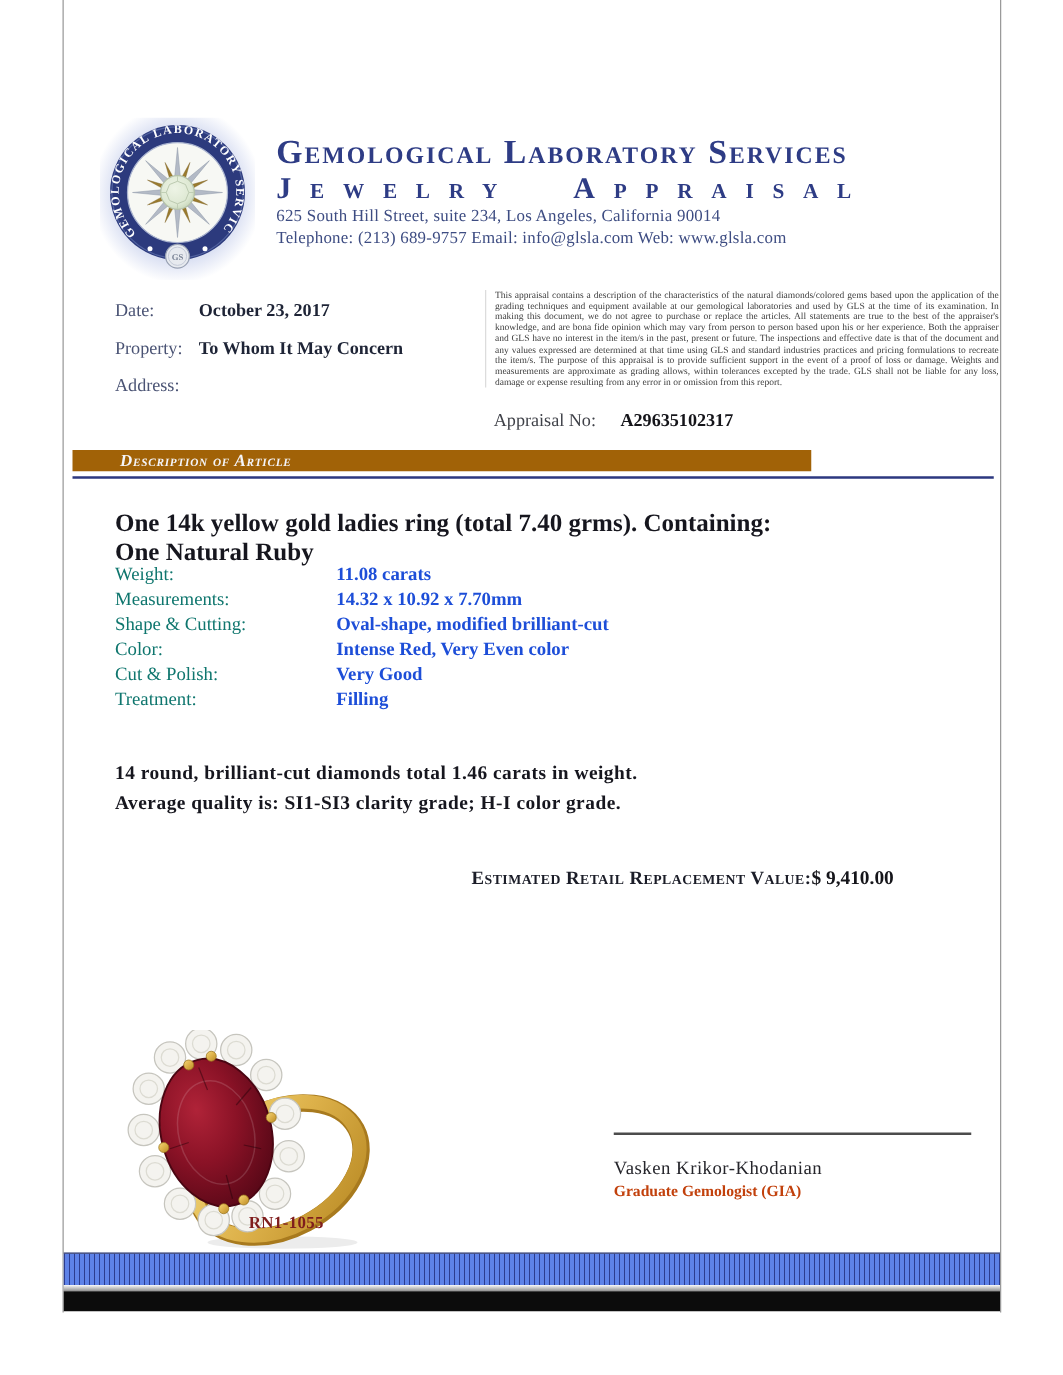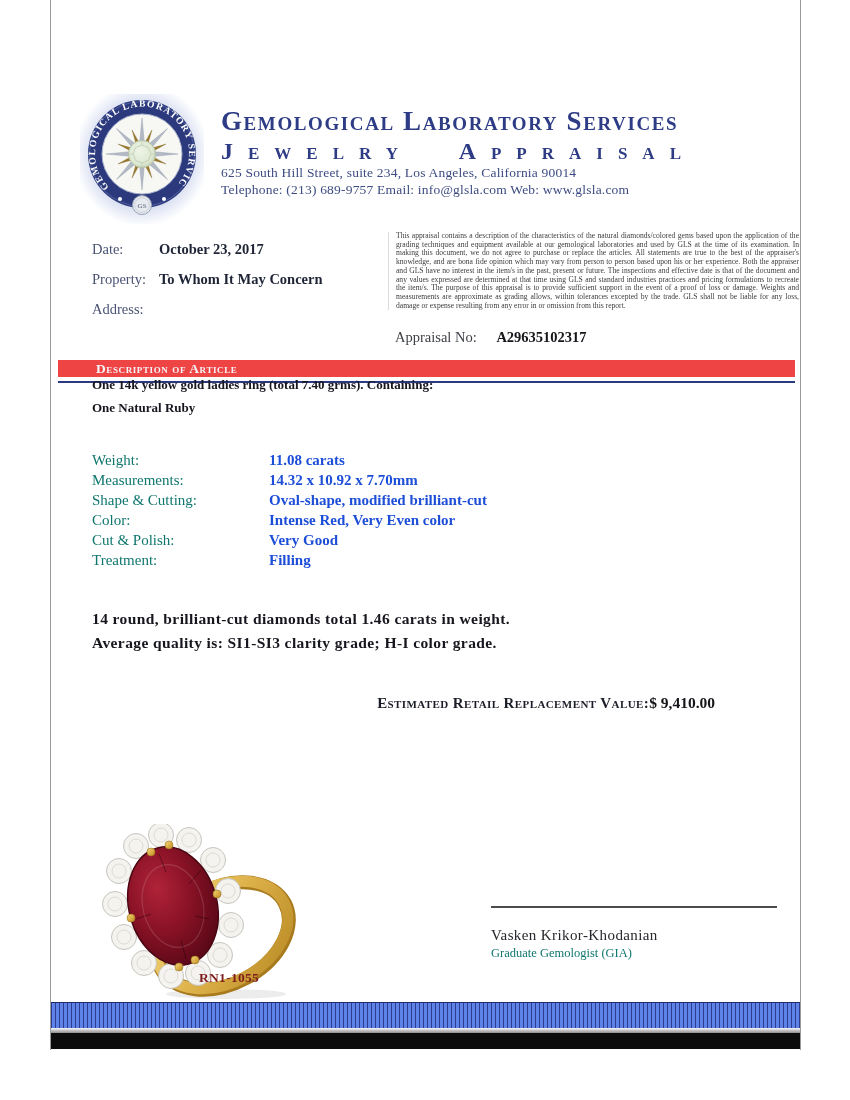--- a/index.html
+++ b/index.html
@@ -28,30 +28,30 @@
   
   .disclaimer { position:absolute; left:337px; top:232px; width:411px;
                 font-size:7.6px; line-height:8.7px; color:#3c3c3c;
                 text-align:justify; border-left:1px solid #dcdcdc; padding-left:7px; }
 
   .appraisal-row { position:absolute; left:337px; top:329px; font-size:14.5px; padding-left:7px; }
   .appraisal-label { color:#3f4148; }
   .appraisal-value { font-weight:bold; color:#15151a; margin-left:16px; }
 
   
-  .section-bar { position:absolute; left:7px; top:360px; width:737px; height:17px;
-                 background:#ef4444; }
+  .section-bar { position:absolute; left:7px; top:360px; width:591px; height:17px;
+                 background:#a16207;font-style:italic; }
   .section-bar span { display:block; padding-left:38px; color:#f4f4f8;
                       font-variant:small-caps; font-weight:bold; font-size:13.5px;
                       letter-spacing:0.6px; line-height:17px; }
   .section-rule { position:absolute; left:7px; top:381px; width:737px; height:2px;
                   background:#2c3880; }
 
   
-  .desc { position:absolute; left:41px; top:373px; font-size:13px; font-weight:bold;
+  .desc { position:absolute; left:41px; top:408px; font-size:20px; font-weight:bold;
           color:#16161e; line-height:23px; }
 
   
   .attrs { position:absolute; left:41px; top:450px; font-size:15px; }
   .attr-row { display:flex; height:20px; line-height:20px; }
   .attr-label { width:177px; font-weight:normal; color:#0f766e; }
   .attr-value { font-weight:bold; color:#1d4ed8; }
 
   
   .notes { position:absolute; left:41px; top:607px; font-size:15.5px; font-weight:bold;
@@ -66,21 +66,21 @@
 
   
   .photo { position:absolute; left:20px; top:824px; width:252px; height:180px; }
   .photo-caption { position:absolute; left:148px; top:970px; font-size:13.5px;
                    font-weight:bold; color:#7f1d1d; letter-spacing:0.3px; }
 
   
   .signature { position:absolute; left:440px; top:906px; width:286px;
                border-top:2px solid #4c4c4c; padding-top:19px; }
   .sig-name { font-size:15px; color:#26262c; letter-spacing:0.4px; }
-  .sig-title { font-size:12.5px; font-weight:normal; color:#0f766e; margin-top:2px; }
+  .sig-title { font-size:12.5px; font-weight:bold; color:#c2410c; margin-top:2px; }
 
   
   .stripes { position:absolute; left:0; top:1002px; width:100%; height:26px;
              background:repeating-linear-gradient(90deg,
                #2c3c8f 0px, #2c3c8f 1px, #5e82e8 1px, #5e82e8 4px);
              border-top:1px solid #1f2a66; }
   .strip-gradient { position:absolute; left:0; top:1028px; width:100%; height:5px;
                     background:linear-gradient(#fbfbfb, #8d8d8d); }
   .strip-black { position:absolute; left:0; top:1033px; width:100%; height:16px;
                  background:#0c0c0c; }

